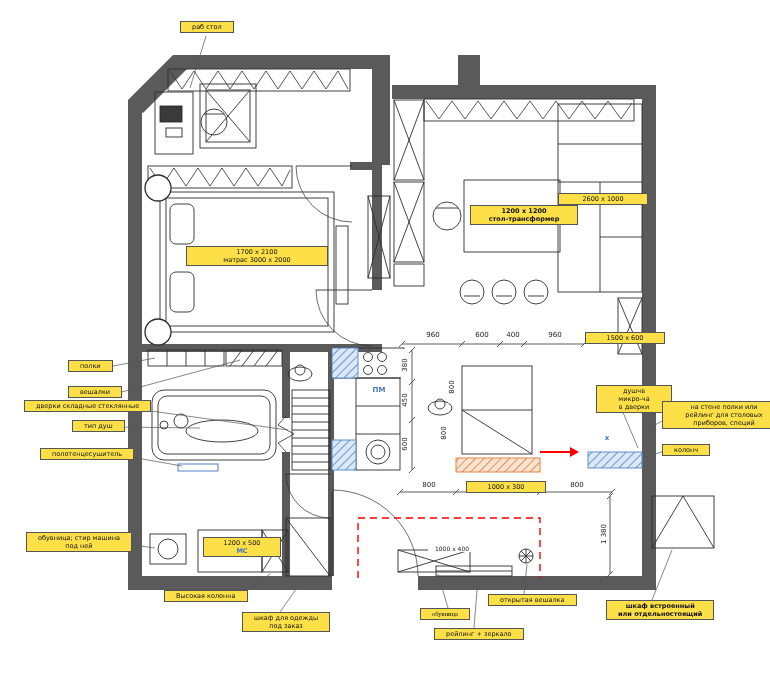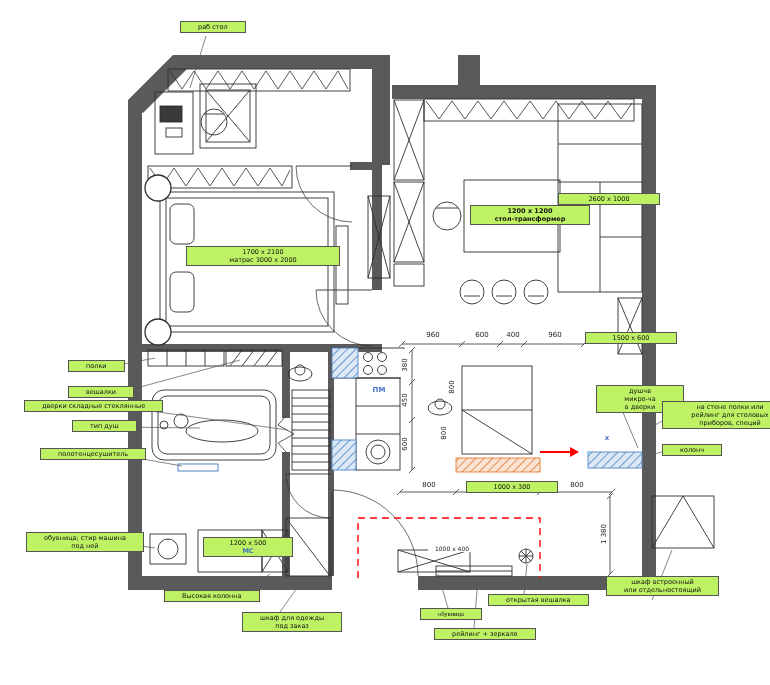--- a/index.html
+++ b/index.html
@@ -1,20 +1,20 @@
 <!DOCTYPE html>
 <html><head>
 <meta charset="utf-8">
 <style>
   html,body{margin:0;padding:0;background:#ffffff;}
   #plan{position:relative;width:770px;height:685px;background:#ffffff;overflow:hidden;
         font-family:"DejaVu Sans",sans-serif;}
   #plan svg{position:absolute;left:0;top:0;}
-  .lbl{position:absolute;border:1px solid #555;background:#bef264;font-size:6.5px;line-height:1.25;
-       padding:1px 17px;text-align:center;white-space:nowrap;color:#111;z-index:3;}
+  .lbl{position:absolute;border:1px solid #555;background:#fde047;font-size:6.5px;line-height:1.25;
+       padding:1px 11px;text-align:center;white-space:nowrap;color:#111;z-index:3;}
   .plain{position:absolute;font-size:7px;background:#fff;padding:0 1px;color:#222;
          white-space:nowrap;z-index:3;text-align:center;}
   .tiny{font-size:6px;}
   .rot{transform:rotate(-90deg);transform-origin:center center;}
   .blue{color:#4472c4;font-weight:bold;}
   .nb{border:none;}
 </style>
 </head>
 <body>
 
@@ -297,21 +297,21 @@
   </div>
 
   <div class="lbl" style="left:164px;top:590px;">Высокая колонна</div>
   <div class="lbl" style="left:242px;top:612px;">
     <div>шкаф для одежды</div>
     <div>под заказ</div>
   </div>
   <div class="lbl" style="left:420px;top:608px;font-family:Liberation Serif, serif;">обувница</div>
   <div class="lbl" style="left:434px;top:628px;">рейлинг + зеркало</div>
   <div class="lbl" style="left:488px;top:594px;">открытая вешалка</div>
-  <div class="lbl" style="left:606px;top:576px;">
+  <div class="lbl" style="left:606px;top:600px;font-weight:bold;">
     <div>шкаф встроенный</div>
     <div>или отдельностоящий</div>
   </div>
 
   <div class="lbl" style="left:596px;top:385px;width:52px;">
     <div>душчв</div>
     <div>микро-ча</div>
     <div>в дверки</div>
   </div>
   <div class="lbl" style="left:662px;top:401px;width:100px;">

